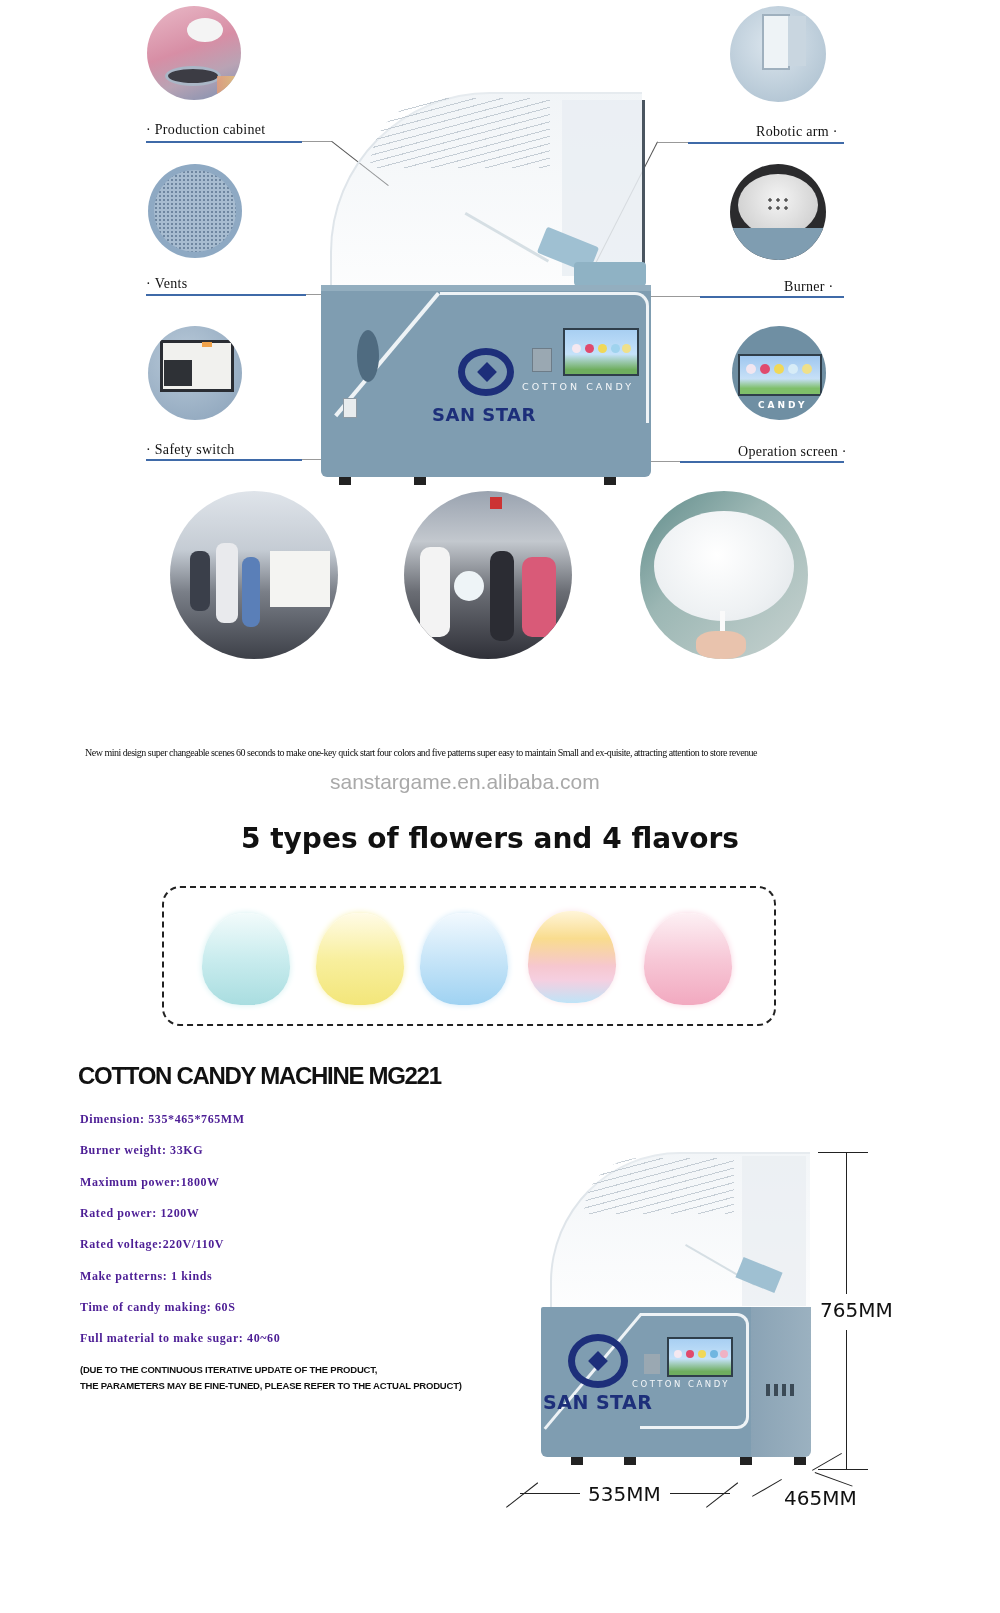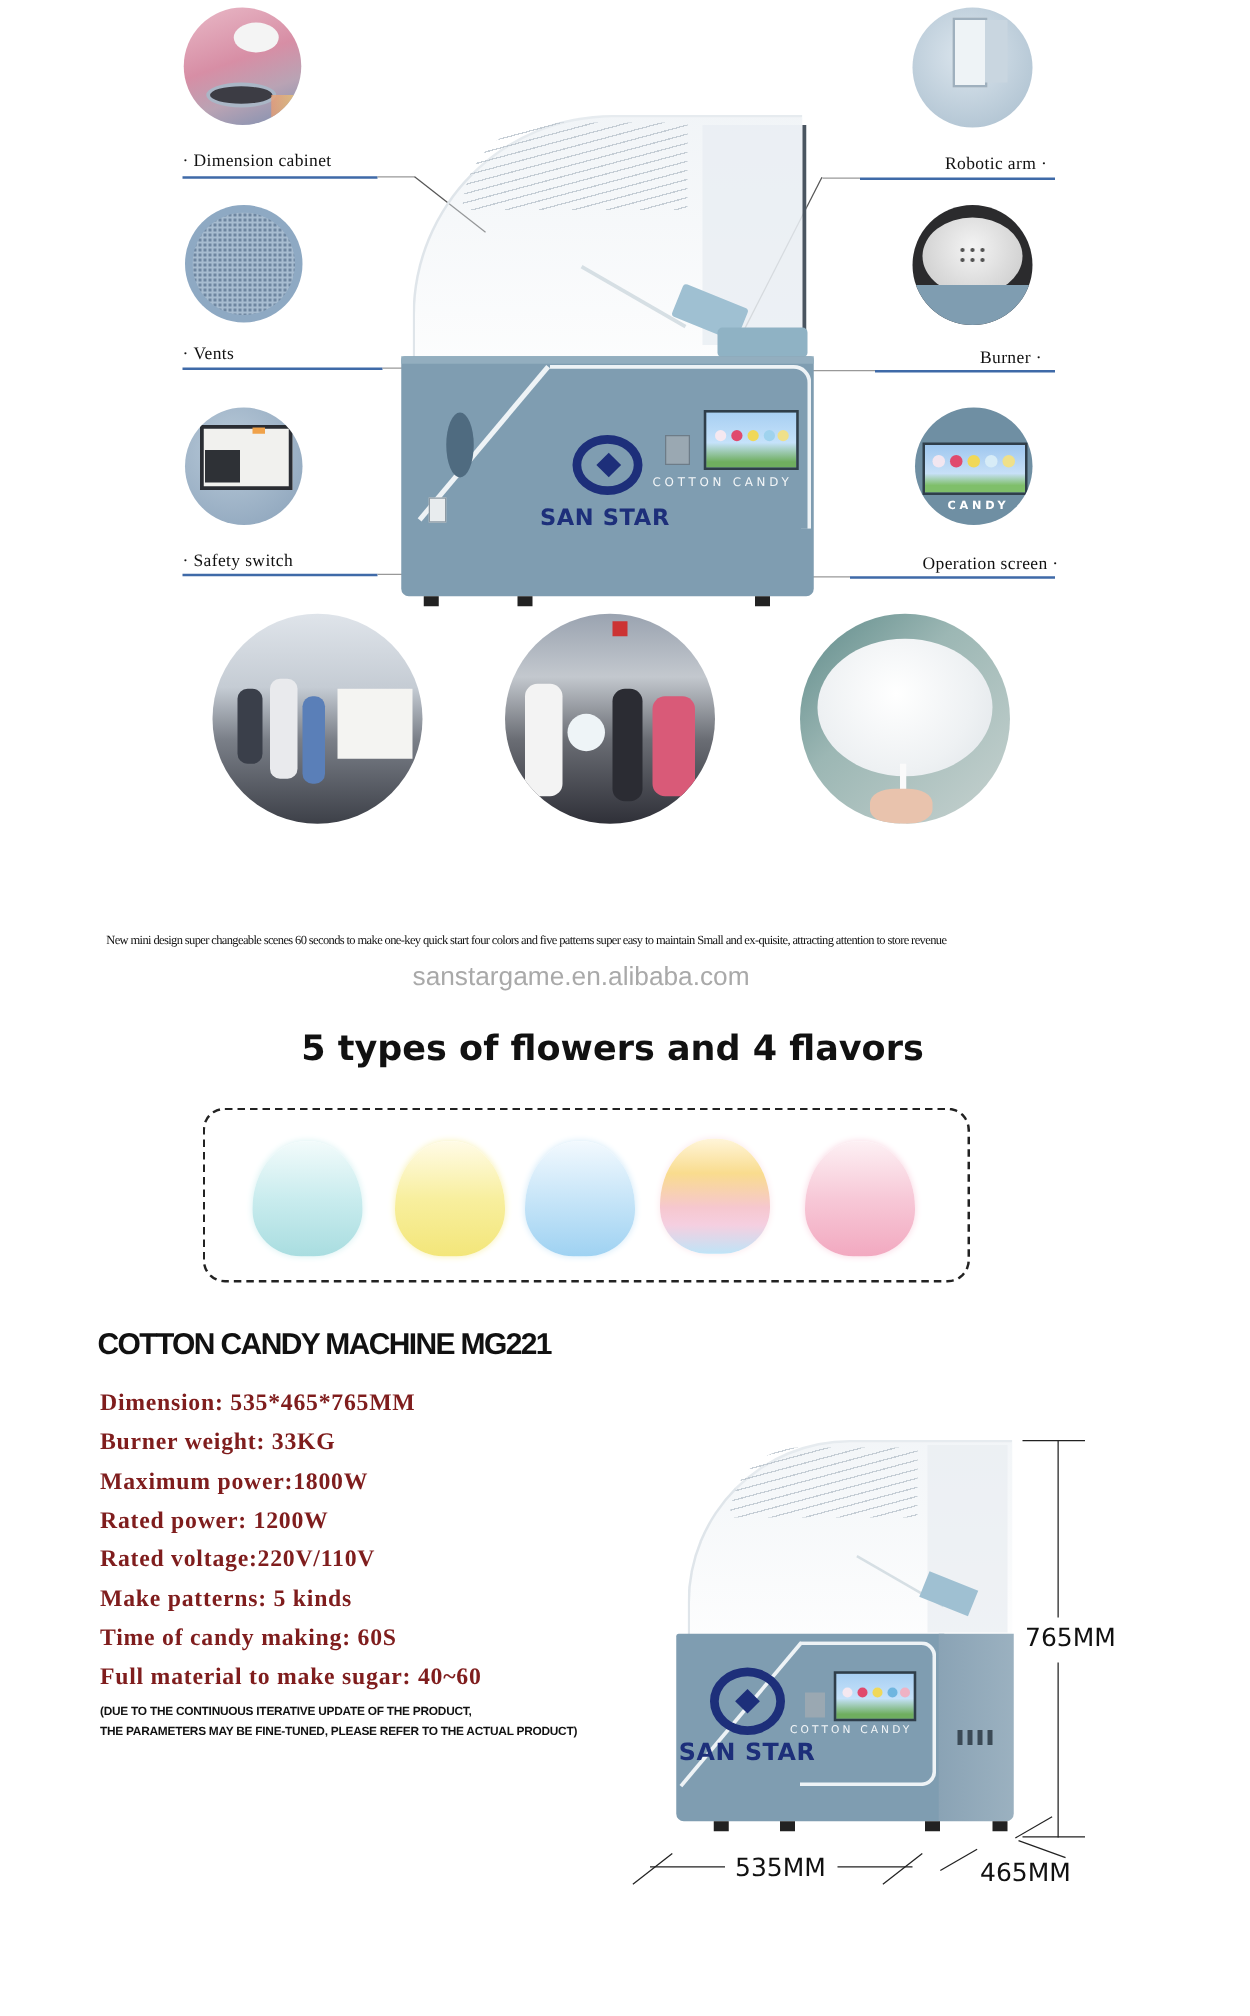--- a/index.html
+++ b/index.html
@@ -3,21 +3,21 @@
 <meta charset="utf-8">
 <style>
   html, body { margin:0; padding:0; background:#ffffff; }
   body { width:1000px; height:1613px; position:relative; overflow:hidden; font-family:"Liberation Serif", serif; color:#111; }
   .abs { position:absolute; }
   .circle { position:absolute; border-radius:50%; overflow:hidden;text-align:right; }
   .label { position:absolute; font-family:"Liberation Serif", serif; font-size:14px; letter-spacing:0.3px; color:#111; }
   .uline { position:absolute; height:2px; background:#3f6aa8; }
   .uline-g { position:absolute; height:1px; background:#999; }
   .leader { position:absolute; height:1px; background:#555; transform-origin:0 0; }
-  .spec { position:absolute; left:80px; font-family:"Liberation Serif", serif; font-weight:bold; font-size:19px; letter-spacing:0.6px; color:#7f1d1d; }
+  .spec { position:absolute; left:80px; font-family:"Liberation Serif", serif; font-weight:bold; font-size:12px; letter-spacing:0.6px; color:#4c1d95; }
   .note { position:absolute; left:80px; font-family:"Liberation Sans", sans-serif; font-size:9.5px; font-weight:bold; letter-spacing:-0.2px; color:#111; }
   .candy { position:absolute; width:88px; height:92px; border-radius:48% 48% 44% 44% / 58% 58% 40% 40%; filter:blur(0.4px); }
   .dim { position:absolute; font-family:"DejaVu Sans", sans-serif; font-size:20px; color:#111; }
   .photo { position:absolute; border-radius:50%; overflow:hidden; }
 </style>
 </head>
 <body>
 
 <div>
 
@@ -52,21 +52,21 @@
     <div class="abs" style="left:6px;top:28px;width:80px;height:38px;background:linear-gradient(180deg,#9fc7ef 0%,#c7e0f7 60%,#7fbf6a 85%);border:2px solid #2f3e4a;"></div>
     <div class="abs" style="left:14px;top:38px;width:10px;height:10px;border-radius:50%;background:#f2e6f0;"></div>
     <div class="abs" style="left:28px;top:38px;width:10px;height:10px;border-radius:50%;background:#e04a6d;"></div>
     <div class="abs" style="left:42px;top:38px;width:10px;height:10px;border-radius:50%;background:#f0d858;"></div>
     <div class="abs" style="left:56px;top:38px;width:10px;height:10px;border-radius:50%;background:#d7ecf7;"></div>
     <div class="abs" style="left:70px;top:38px;width:10px;height:10px;border-radius:50%;background:#efe08a;"></div>
     <div class="abs" style="left:26px;top:74px;font-family:'DejaVu Sans',sans-serif;font-weight:bold;font-size:9px;letter-spacing:3px;color:#fff;">CANDY</div>
   </div>
 
   <div class="label" style="left:146px;top:122px;">
-    <span>·</span>&nbsp;<span>Dimension cabinet</span>
+    <span>·</span>&nbsp;<span>Production cabinet</span>
   </div>
   <div class="uline" style="left:146px;top:141px;width:156px;"></div>
   <div class="uline-g" style="left:302px;top:141px;width:30px;"></div>
   <div class="leader" style="left:332px;top:141px;width:72px;transform:rotate(38deg);"></div>
 
   <div class="label" style="left:146px;top:276px;">
     <span>·</span>&nbsp;<span>Vents</span>
   </div>
   <div class="uline" style="left:146px;top:294px;width:160px;"></div>
   <div class="uline-g" style="left:306px;top:294px;width:40px;"></div>
@@ -174,21 +174,21 @@
 <div class="candy" style="left:528px;top:911px;background:linear-gradient(180deg,#fff5d9 0%,#f9dc8e 30%,#f6c7cf 60%,#f5cfe0 75%,#bfe4f7 100%);box-shadow:0 0 6px #fae6ea;"></div>
 <div class="candy" style="left:644px;top:913px;background:linear-gradient(180deg,#fdf0f4 0%,#f7c8d7 50%,#f2a9c0 100%);box-shadow:0 0 6px #f9d5e1;"></div>
 
 <div class="abs" style="left:78px;top:1062px;font-family:'Liberation Sans',sans-serif;font-weight:bold;font-size:24px;letter-spacing:-1.3px;color:#111;">COTTON CANDY MACHINE MG221</div>
 
 <div class="spec" style="top:1112px;">Dimension: 535*465*765MM</div>
 <div class="spec" style="top:1143px;">Burner weight: 33KG</div>
 <div class="spec" style="top:1175px;">Maximum power:1800W</div>
 <div class="spec" style="top:1206px;">Rated power: 1200W</div>
 <div class="spec" style="top:1237px;">Rated voltage:220V/110V</div>
-<div class="spec" style="top:1269px;">Make patterns: 5 kinds</div>
+<div class="spec" style="top:1269px;">Make patterns: 1 kinds</div>
 <div class="spec" style="top:1300px;">Time of candy making: 60S</div>
 <div class="spec" style="top:1331px;">Full material to make sugar: 40~60</div>
 
 <div class="note" style="top:1364px;">(DUE TO THE CONTINUOUS ITERATIVE UPDATE OF THE PRODUCT,</div>
 <div class="note" style="top:1380px;">THE PARAMETERS MAY BE FINE-TUNED, PLEASE REFER TO THE ACTUAL PRODUCT)</div>
 
 <div>
 
   <div class="abs" style="left:550px;top:1152px;width:258px;height:160px;border-radius:130px 0 0 0;border-left:2px solid #dfe5ea;border-top:2px solid #e6ebef;background:linear-gradient(180deg,rgba(230,236,241,.5),rgba(245,247,249,.2));"></div>
   <div class="abs" style="left:584px;top:1158px;width:150px;height:56px;background:repeating-linear-gradient(165deg,transparent 0 6px,#b9c3cc 6px 7px);border-radius:100px 0 0 0;opacity:.8;"></div>

